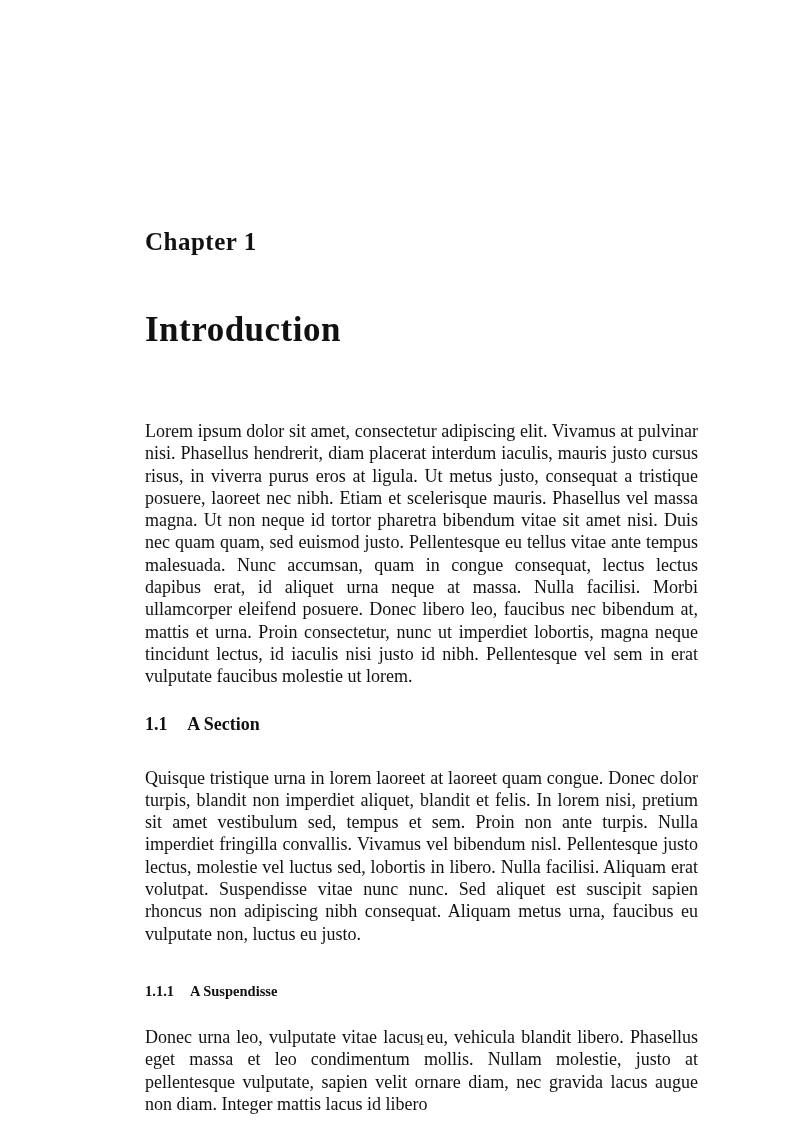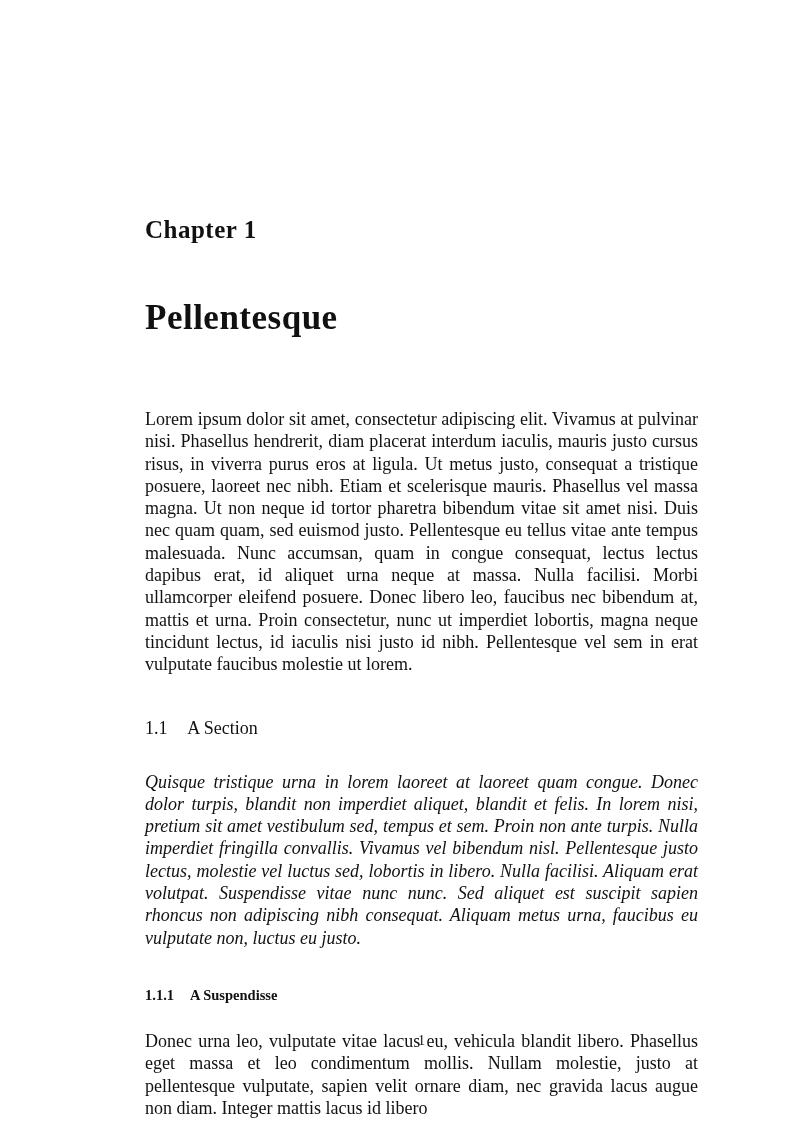--- a/index.html
+++ b/index.html
@@ -10,21 +10,21 @@
   }
   .page {
     position: relative;
     width: 795px;
     height: 1124px;
     background: #ffffff;
     overflow: hidden;
   }
   .content {
     position: absolute;
-    top: 0;
+    top: 12px;
     left: 145px;
     width: 553px;
   }
   .chapter-label {
     margin-top: 216px;
     font-size: 25px;
     font-weight: bold;
     letter-spacing: 0.5px;
   }
   .chapter-title {
@@ -33,26 +33,26 @@
     font-weight: bold;
     letter-spacing: 0.5px;
   }
   .body-paragraph {
     font-size: 18px;
     line-height: 22.3px;
     text-align: justify;
     text-justify: inter-word;
   }
   .para-1 { margin-top: 70px; }
-  .para-2 { margin-top: 32px; font-style: italic; }
+  .para-2 { margin-top: 32px; }
   .para-3 { margin-top: 26px; }
   .section-heading {
-    margin-top: 42px;
+    margin-top: 26px;
     font-size: 18px;
-    font-weight: normal;
+    font-weight: bold;
   }
   .section-heading .sec-num { margin-right: 1.1em; }
   .subsection-heading {
     margin-top: 38px;
     font-size: 14.5px;
     font-weight: bold;
   }
   .subsection-heading .sec-num { margin-right: 1.1em; margin-top: 32px; }
   .page-number {
     position: absolute;
@@ -64,21 +64,21 @@
   }
 </style>
 </head>
 <body>
 
 <div class="page">
   <div class="content">
 
     <div class="chapter-label">Chapter 1</div>
 
-    <div class="chapter-title">Pellentesque</div>
+    <div class="chapter-title">Introduction</div>
 
     <p class="body-paragraph para-1">Lorem ipsum dolor sit amet, consectetur adipiscing elit. Vivamus at pulvinar nisi. Phasellus hendrerit, diam placerat interdum iaculis, mauris justo cursus risus, in viverra purus eros at ligula. Ut metus justo, consequat a tristique posuere, laoreet nec nibh. Etiam et scelerisque mauris. Phasellus vel massa magna. Ut non neque id tortor pharetra bibendum vitae sit amet nisi. Duis nec quam quam, sed euismod justo. Pellentesque eu tellus vitae ante tempus malesuada. Nunc accumsan, quam in congue consequat, lectus lectus dapibus erat, id aliquet urna neque at massa. Nulla facilisi. Morbi ullamcorper eleifend posuere. Donec libero leo, faucibus nec bibendum at, mattis et urna. Proin consectetur, nunc ut imperdiet lobortis, magna neque tincidunt lectus, id iaculis nisi justo id nibh. Pellentesque vel sem in erat vulputate faucibus molestie ut lorem.</p>
 
     <div class="section-heading">
       <span class="sec-num">1.1</span><span>A Section</span>
     </div>
 
     <p class="body-paragraph para-2">Quisque tristique urna in lorem laoreet at laoreet quam congue. Donec dolor turpis, blandit non imperdiet aliquet, blandit et felis. In lorem nisi, pretium sit amet vestibulum sed, tempus et sem. Proin non ante turpis. Nulla imperdiet fringilla convallis. Vivamus vel bibendum nisl. Pellentesque justo lectus, molestie vel luctus sed, lobortis in libero. Nulla facilisi. Aliquam erat volutpat. Suspendisse vitae nunc nunc. Sed aliquet est suscipit sapien rhoncus non adipiscing nibh consequat. Aliquam metus urna, faucibus eu vulputate non, luctus eu justo.</p>
 
     <div class="subsection-heading">

